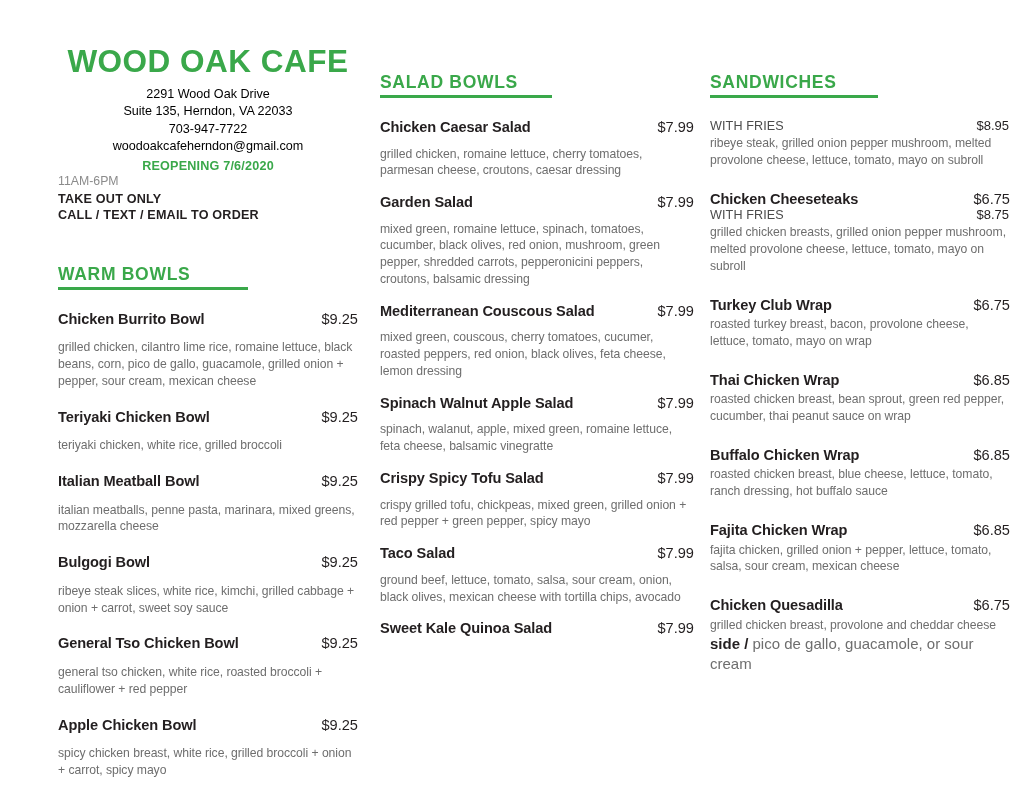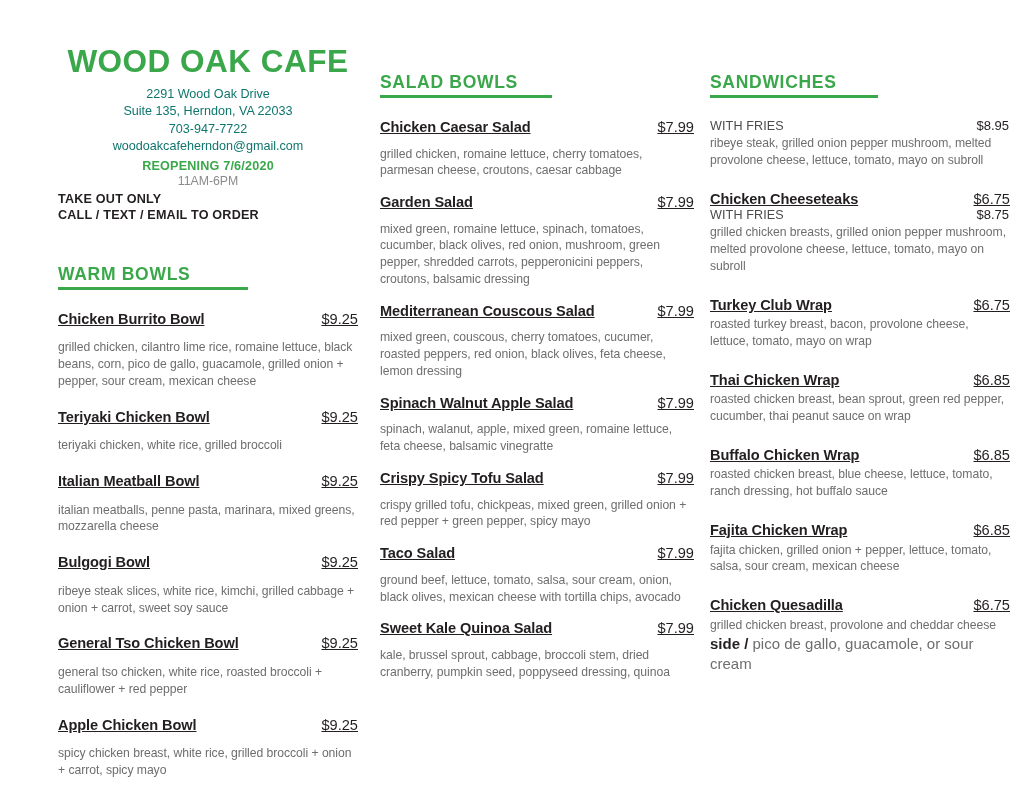--- a/index.html
+++ b/index.html
@@ -46,34 +46,34 @@
     color: #3aa84a;
     text-align: center;
     line-height: 1.05;
     margin: 0 0 8px 0;
     white-space: nowrap;
   }
   .addr {
     text-align: center;
     font-size: 12.6px;
     line-height: 1.37;
-    color: #0f766e;
+    color: #000000;
     margin: 0;
   }
   .addr div { white-space: nowrap; }
   .reopening {
     text-align: center;
     font-size: 12.6px;
     font-weight: bold;
     color: #3aa84a;
     margin-top: 4px;
     letter-spacing: 0.2px;
   }
   .hours {
-    text-align: center;
+    text-align: left;
     font-size: 12.3px;
     color: #8b8b8b;
     margin-top: 1px;
   }
   .takeout {
     text-align: left;
     font-size: 12.6px;
     font-weight: bold;
     color: #231f20;
     margin-top: 3px;
@@ -104,21 +104,20 @@
   .sh-sand   .rule { width: 168px; }
   .sh-warm   { margin-top: 40px; }
 
   
   .item { margin-bottom: 18px; }
   .item-row {
     display: flex;
     align-items: baseline;
     justify-content: space-between;
     gap: 23px;
-    text-decoration: underline;
   }
   .item-name {
     font-size: 14.6px;
     font-weight: bold;
     color: #231f20;
     line-height: 1.2;
     letter-spacing: -0.1px;
   }
   .item-price {
     font-size: 14.6px;
@@ -252,21 +251,21 @@
       <div class="section-head sh-salad">
         <span>SALAD BOWLS</span>
         <span class="rule"></span>
       </div>
 
       <div class="item">
         <div class="item-row">
           <span class="item-name">Chicken Caesar Salad</span>
           <span class="item-price">$7.99</span>
         </div>
-        <div class="item-desc">grilled chicken, romaine lettuce, cherry tomatoes, parmesan cheese, croutons, caesar cabbage</div>
+        <div class="item-desc">grilled chicken, romaine lettuce, cherry tomatoes, parmesan cheese, croutons, caesar dressing</div>
       </div>
 
       <div class="item">
         <div class="item-row">
           <span class="item-name">Garden Salad</span>
           <span class="item-price">$7.99</span>
         </div>
         <div class="item-desc">mixed green, romaine lettuce, spinach, tomatoes, cucumber, black olives, red onion, mushroom, green pepper, shredded carrots, pepperonicini peppers, croutons, balsamic dressing</div>
       </div>
 
@@ -300,21 +299,20 @@
           <span class="item-price">$7.99</span>
         </div>
         <div class="item-desc">ground beef, lettuce, tomato, salsa, sour cream, onion, black olives, mexican cheese with tortilla chips, avocado</div>
       </div>
 
       <div class="item">
         <div class="item-row">
           <span class="item-name">Sweet Kale Quinoa Salad</span>
           <span class="item-price">$7.99</span>
         </div>
-        <div class="item-desc">kale, brussel sprout, cabbage, broccoli stem, dried cranberry, pumpkin seed, poppyseed dressing, quinoa</div>
       </div>
 
     </div>
 
     <div class="col col-right">
 
       <div class="section-head sh-sand">
         <span>SANDWICHES</span>
         <span class="rule"></span>
       </div>

